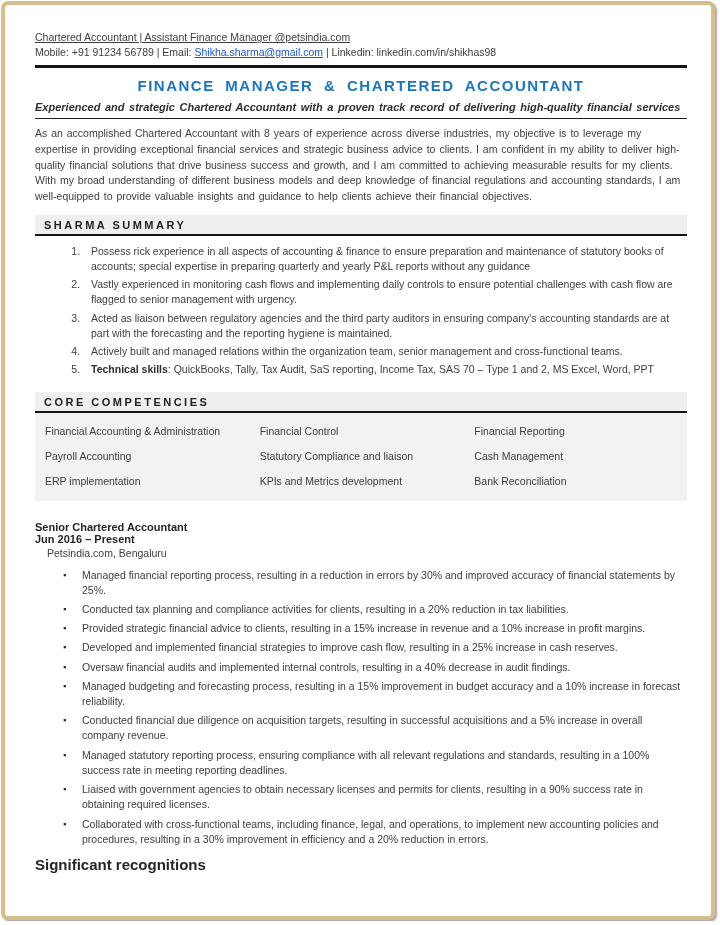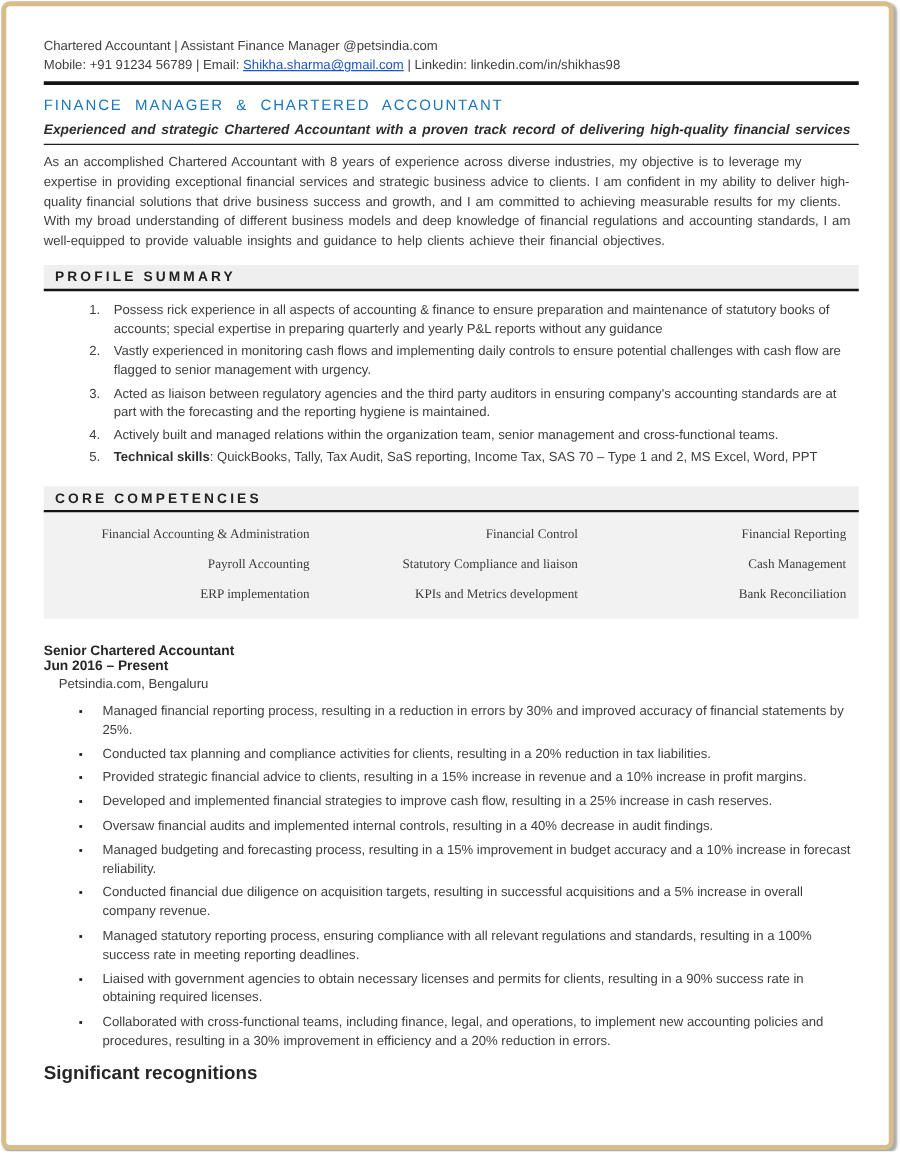--- a/index.html
+++ b/index.html
@@ -17,29 +17,30 @@
     font-family:"Liberation Sans", sans-serif;
     color:#3d3d3d;
   }
   .name{
     font-size:26px;
     font-weight:bold;
     color:#1b1b1b;
     letter-spacing:.5px;
     margin:4px 0 5px 0;
   }
-  .subtitle{font-size:10.5px;margin:0 0 3px 0;}
+  .subtitle{font-size:10.5px;margin:0 0 3px 0;text-decoration:underline;}
   .contact{font-size:10.5px;margin:0;}
   .contact a{color:#1a56c4;text-decoration:underline;}
   .rule-thick{border:none;border-top:3px solid #141414;margin:7px 0 0 0;}
   .rule-thin{border:none;border-top:1.5px solid #202020;margin:5px 0 0 0;}
   .role-title{
+    text-align:center;
     color:#1b76bc;
-    font-weight:normal;
-    font-size:12px;
+    font-weight:bold;
+    font-size:15px;
     letter-spacing:1.5px;
     word-spacing:5px;
     margin:9px 0 7px 0;
   }
   .tagline{
     font-style:italic;
     font-weight:bold;
     font-size:11px;
     color:#2e2e2e;
     word-spacing:1.5px;
@@ -70,21 +71,21 @@
   .bold-inline{font-weight:bold;color:#2e2e2e;}
   .comp-grid{
     background:#f2f2f2;
     display:grid;
     grid-template-columns:1fr 1fr 1fr;
     row-gap:11px;
     padding:11px 4px 13px 4px;
     margin:0 0 20px 0;
     font-size:10.5px;
   }
-  .comp-cell{text-align:right;padding:1px 6px;font-family:Liberation Serif, serif;}
+  .comp-cell{text-align:left;padding:1px 6px;}
   .job-head{
     display:flex;
     justify-content:space-between;
     align-items:baseline;
     font-weight:bold;
     font-size:11px;
     color:#262626;
     margin:10px 0 0 0;
     flex-direction:column;
   }
@@ -118,21 +119,21 @@
   </div>
 
   <hr class="rule-thick">
 
   <div class="role-title">FINANCE MANAGER &amp; CHARTERED ACCOUNTANT</div>
   <div class="tagline">Experienced and strategic Chartered Accountant with a proven track record of delivering high-quality financial services</div>
   <hr class="rule-thin">
 
   <p class="objective">As an accomplished Chartered Accountant with 8 years of experience across diverse industries, my objective is to leverage my expertise in providing exceptional financial services and strategic business advice to clients. I am confident in my ability to deliver high-quality financial solutions that drive business success and growth, and I am committed to achieving measurable results for my clients. With my broad understanding of different business models and deep knowledge of financial regulations and accounting standards, I am well-equipped to provide valuable insights and guidance to help clients achieve their financial objectives.</p>
 
-  <div class="section-bar">PROFILE SUMMARY</div>
+  <div class="section-bar">SHARMA SUMMARY</div>
   <ol class="profile-list">
     <li>Possess rick experience in all aspects of accounting &amp; finance to ensure preparation and maintenance of statutory books of accounts; special expertise in preparing quarterly and yearly P&amp;L reports without any guidance</li>
     <li>Vastly experienced in monitoring cash flows and implementing daily controls to ensure potential challenges with cash flow are flagged to senior management with urgency.</li>
     <li>Acted as liaison between regulatory agencies and the third party auditors in ensuring company's accounting standards are at part with the forecasting and the reporting hygiene is maintained.</li>
     <li>Actively built and managed relations within the organization team, senior management and cross-functional teams.</li>
     <li><span class="bold-inline">Technical skills</span><span>: QuickBooks, Tally, Tax Audit, SaS reporting, Income Tax, SAS 70 – Type 1 and 2, MS Excel, Word, PPT</span></li>
   </ol>
 
   <div class="section-bar">CORE COMPETENCIES</div>
   <div class="comp-grid">

